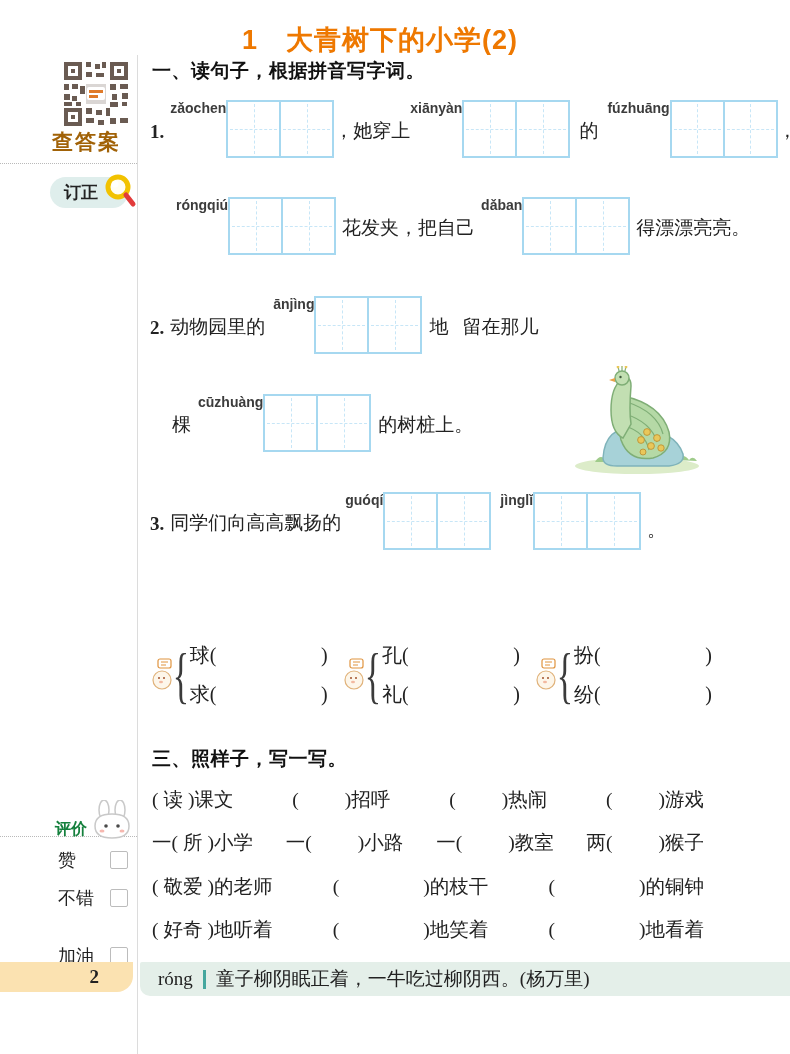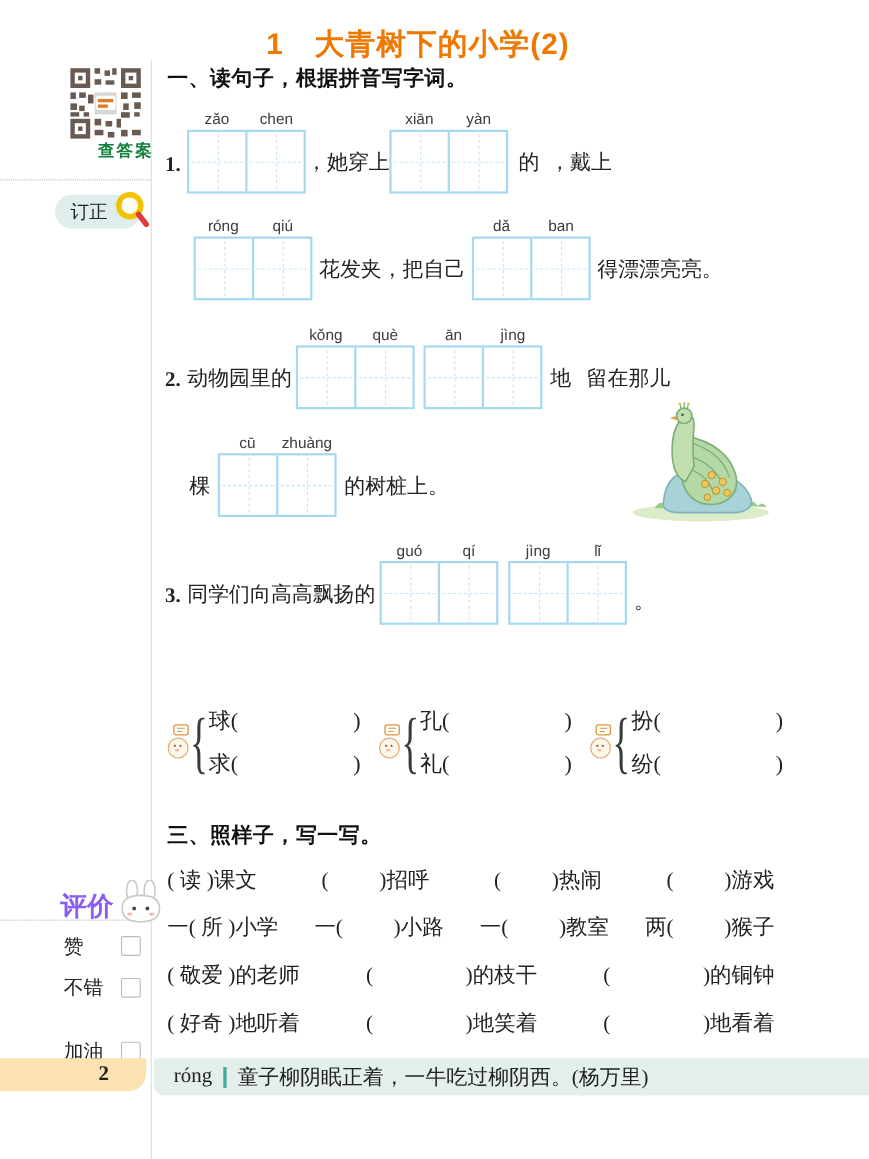--- a/index.html
+++ b/index.html
@@ -4,42 +4,42 @@
 <style>
   html,body{margin:0;padding:0;}
   body{width:790px;height:1054px;position:relative;background:#ffffff;overflow:hidden;
        font-family:"Liberation Serif",serif;color:#222;}
   .abs{position:absolute;}
 
   
   .vline{left:137px;top:55px;width:1px;height:999px;background:#dcdcdc;}
   .dotline{left:0;width:137px;border-top:1px dotted #b9b9b9;height:0;}
   .qr{left:62px;top:60px;}
-  .qr-caption{left:52px;top:128px;width:88px;text-align:right;font-size:15px;font-weight:bold;
-              letter-spacing:2px;color:#15803d;}
+  .qr-caption{left:52px;top:128px;width:88px;text-align:left;font-size:21px;font-weight:bold;
+              letter-spacing:2px;color:#a16207;}
   .pill{left:50px;top:177px;background:#dfeeec;border-radius:16px;padding:4px 30px 4px 14px;
-        font-family:"Liberation Sans",sans-serif;font-weight:normal;font-size:17px;color:#222;}
+        font-family:"Liberation Sans",sans-serif;font-weight:bold;font-size:17px;color:#222;}
   .magnifier{left:102px;top:172px;}
   .eval-row{left:55px;top:800px;display:flex;align-items:flex-end;}
-  .eval-label{font-size:24px;font-weight:bold;color:#8b5cf6;}
+  .eval-label{font-size:16px;font-weight:bold;color:#15803d;}
   .rating{left:58px;width:70px;display:flex;justify-content:space-between;align-items:center;}
   .rating .lbl{font-size:18px;color:#222;}
   .checkbox{width:16px;height:16px;border:1.5px solid #bcbcbc;border-radius:2px;background:#fff;}
 
   
   .main{left:150px;top:0;width:640px;height:1054px;}
   .title{left:150px;top:4px;width:460px;text-align:center;font-family:"Liberation Sans",sans-serif;
          font-weight:bold;font-size:27px;color:#ee7800;letter-spacing:1px;}
   .h2{font-family:"Liberation Sans",sans-serif;font-weight:bold;font-size:19px;color:#111;letter-spacing:.5px;}
 
   .row{position:absolute;display:flex;align-items:flex-end;}
   .t{font-size:19px;line-height:24px;padding-bottom:15px;white-space:nowrap;}
   .num{font-weight:bold;font-size:19px;padding-bottom:15px;margin-right:6px;}
 
-  .pybox{display:flex;flex-direction:column;}
+  .pybox{display:flex;flex-direction:row;font-weight:bold;}
   .py{display:flex;height:18px;font-family:"Liberation Sans",sans-serif;font-size:14px;color:#3c3c3c;}
   .py span{flex:1;text-align:center;}
   .cells{display:flex;border:2px solid #a6d8f0;background:#fff;}
   .cell{width:51px;height:54px;position:relative;}
   .cell + .cell{border-left:2px solid #a6d8f0;}
   .cell::before{content:"";position:absolute;left:50%;top:2px;bottom:2px;border-left:1px dashed #c7e6f7;}
   .cell::after{content:"";position:absolute;top:50%;left:2px;right:2px;border-top:1px dashed #c7e6f7;}
 
   
   .groups{left:152px;top:640px;width:560px;display:flex;justify-content:space-between;}
@@ -186,20 +186,30 @@
       <div class="py">
           <span>xiān</span>
           <span>yàn</span>
         </div>
       <div class="cells">
           <div class="cell"></div>
           <div class="cell"></div>
         </div>
     </div>
     <span class="t" style="margin:0 9px;">的</span>
+    <div class="pybox">
+      <div class="py">
+          <span>fú</span>
+          <span>zhuāng</span>
+        </div>
+      <div class="cells">
+          <div class="cell"></div>
+          <div class="cell"></div>
+        </div>
+    </div>
     <span class="t">，戴上</span>
   </div>
 
   <div class="row" style="left:26px;top:197px;">
     <div class="pybox">
       <div class="py">
           <span>róng</span>
           <span>qiú</span>
         </div>
       <div class="cells">
@@ -217,30 +227,20 @@
           <div class="cell"></div>
           <div class="cell"></div>
         </div>
     </div>
     <span class="t" style="margin-left:6px;">得漂漂亮亮。</span>
   </div>
 
   <div class="row" style="left:0;top:296px;">
     <span class="num">2.</span>
     <span class="t">动物园里的</span>
-    <div class="pybox" style="margin-left:4px;">
-      <div class="py">
-          <span>kǒng</span>
-          <span>què</span>
-        </div>
-      <div class="cells">
-          <div class="cell"></div>
-          <div class="cell"></div>
-        </div>
-    </div>
     <div class="pybox" style="margin-left:8px;">
       <div class="py">
           <span>ān</span>
           <span>jìng</span>
         </div>
       <div class="cells">
           <div class="cell"></div>
           <div class="cell"></div>
         </div>
     </div>

